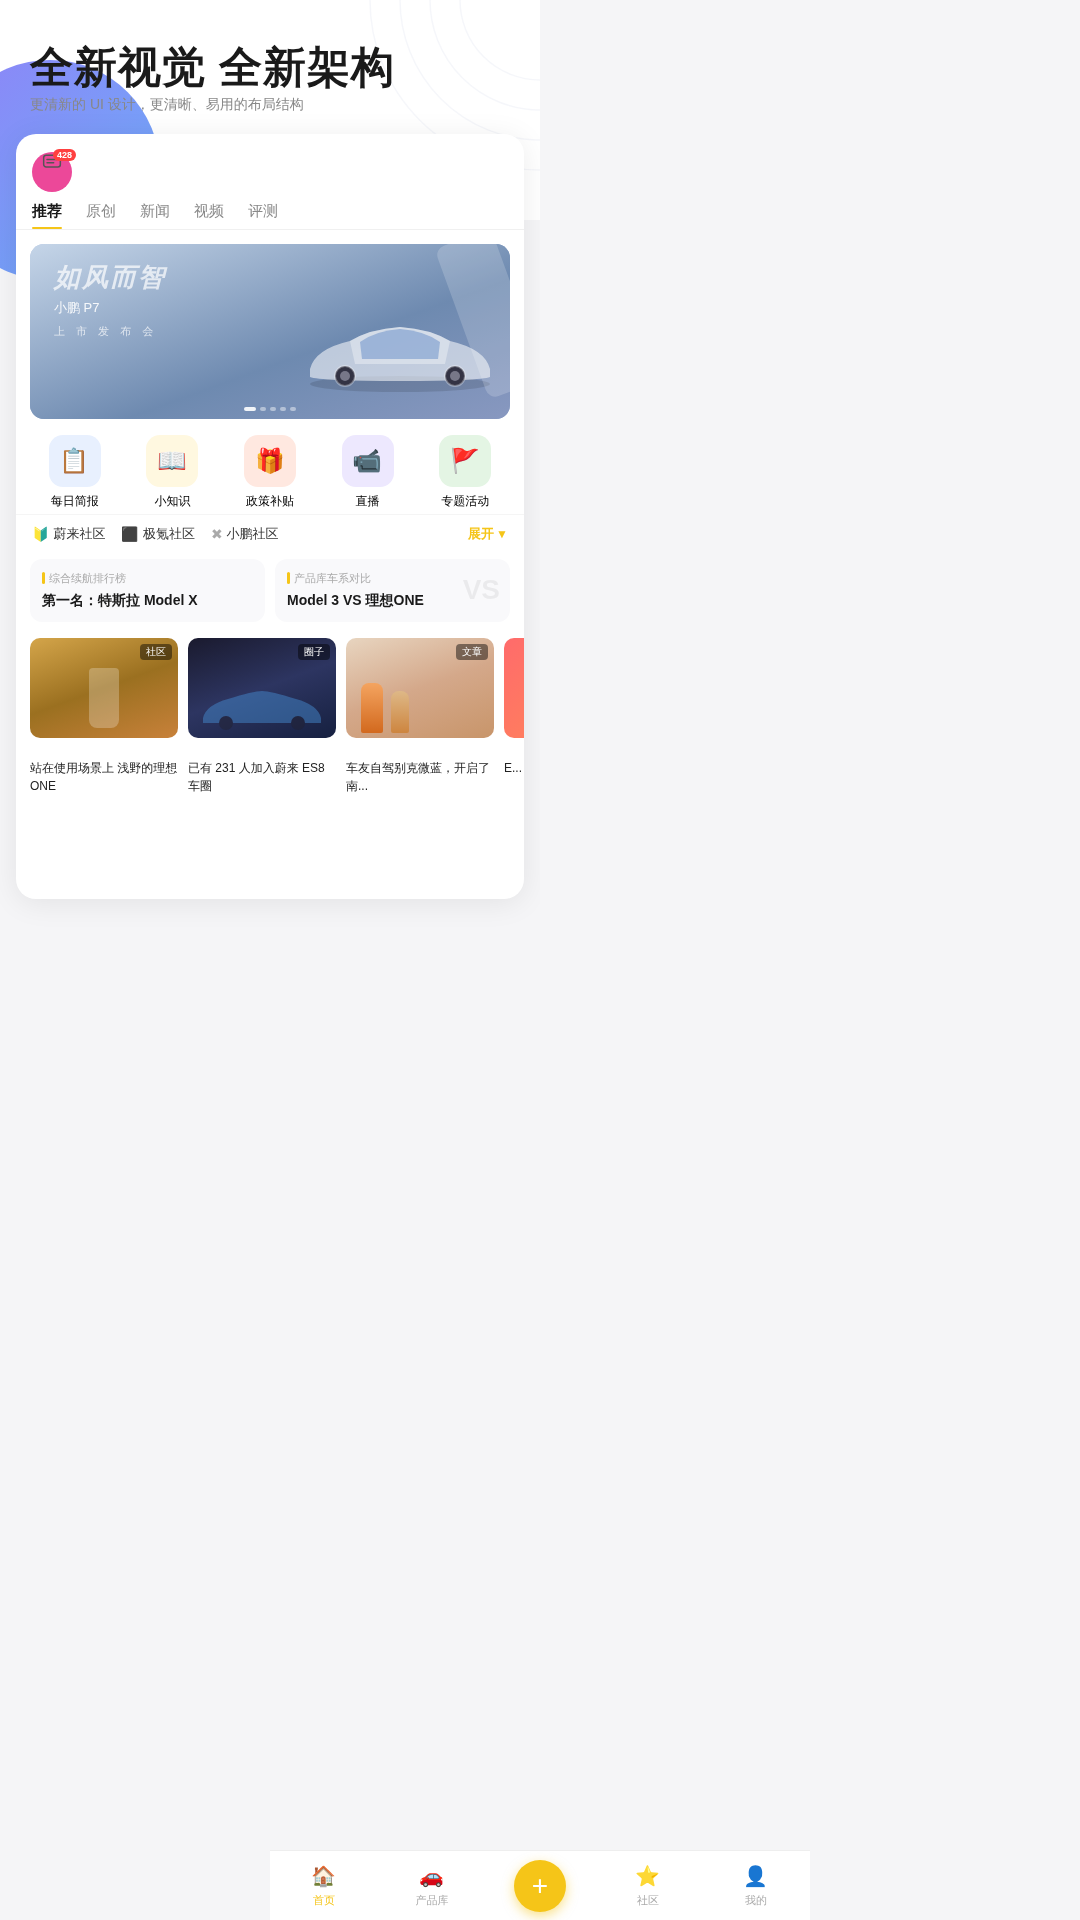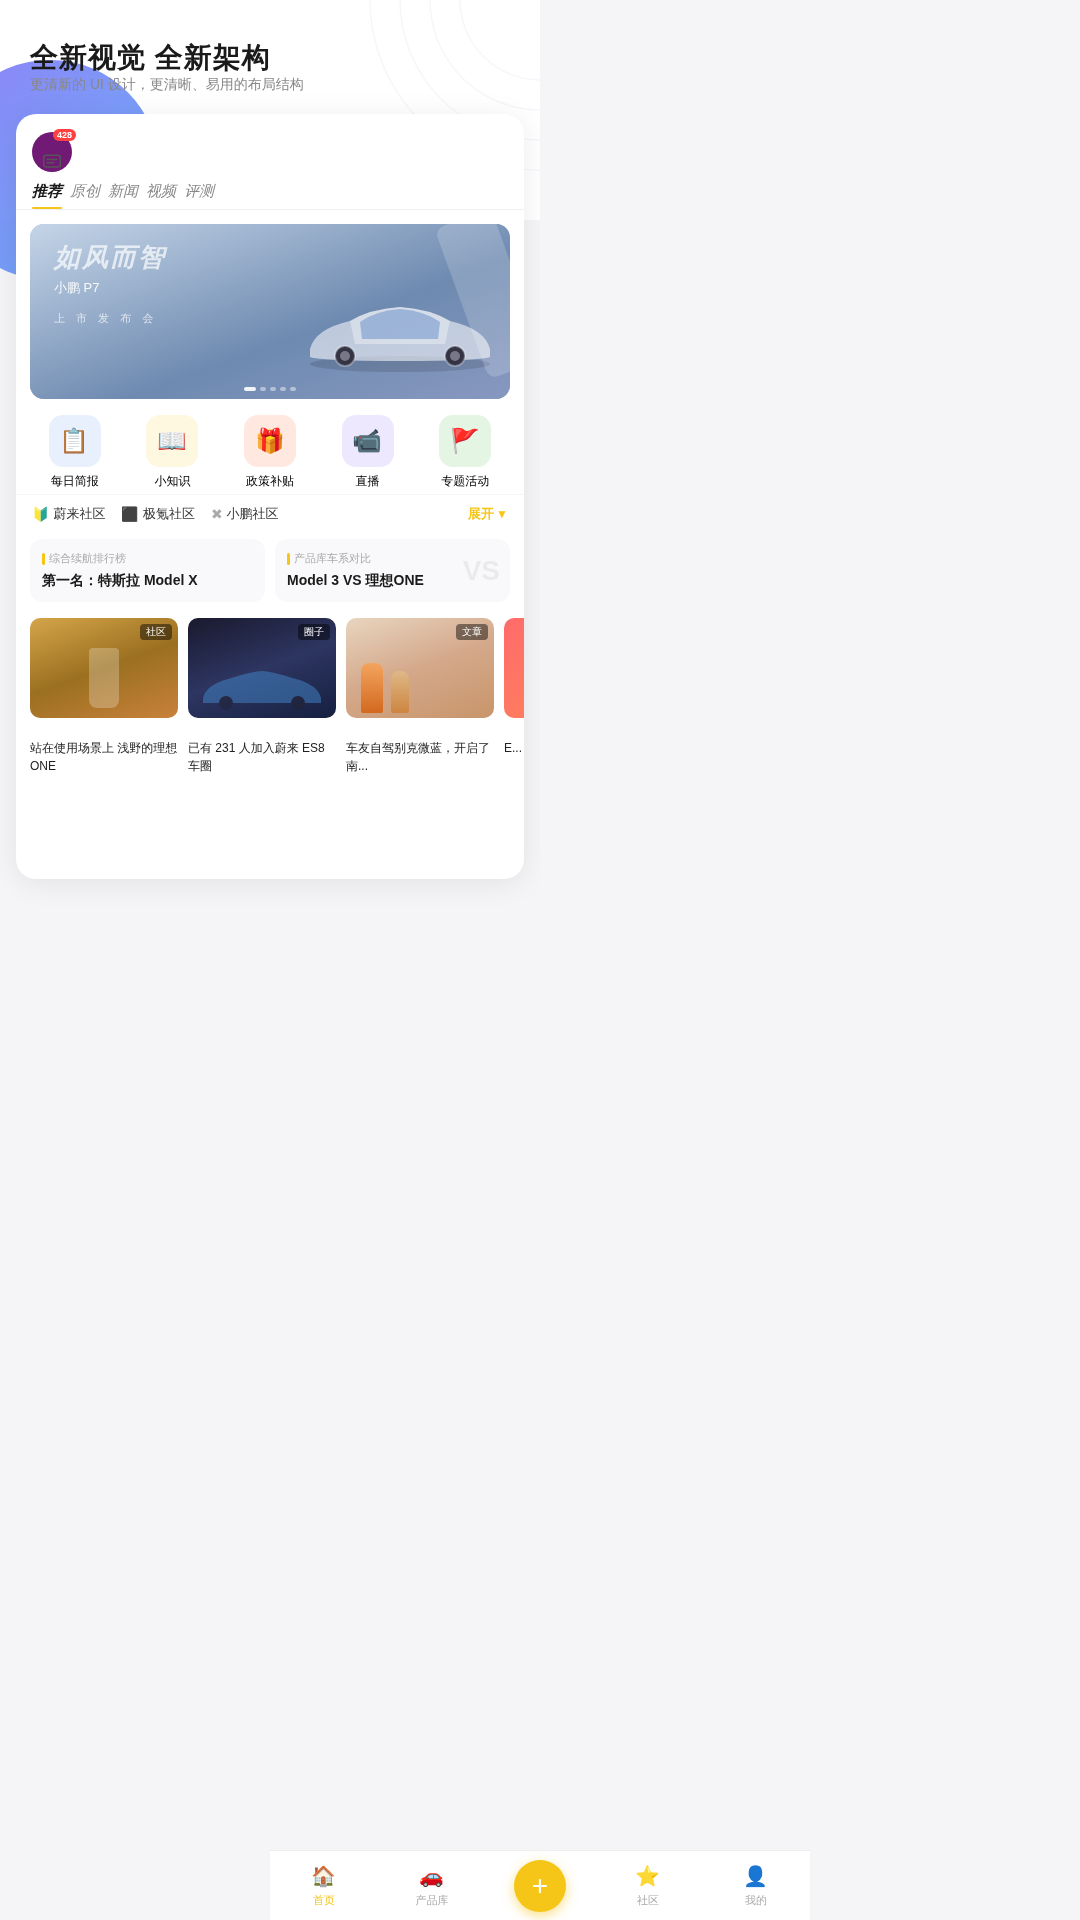--- a/index.html
+++ b/index.html
@@ -36,21 +36,21 @@
       width: 200px; height: 200px;
       z-index: 1;
       opacity: 0.15;
     }
     .header-content {
       position: relative;
       z-index: 2;
       padding: 40px 30px 0 30px;
     }
     .header-title {
-      font-size: 28px;
+      font-size: 43px;
       font-weight: 800;
       color: #1a1a1a;
       line-height: 1.3;
       letter-spacing: 1px;
     }
     .header-subtitle {
       font-size: 14px;
       color: #888;
     }
 
@@ -80,45 +80,44 @@
       background: #f4f5f7;
       border-radius: 22px;
       padding: 9px 14px;
       gap: 8px;
     }
     .search-icon-svg { width: 16px; height: 16px; flex-shrink: 0; }
     .search-placeholder { font-size: 14px; color: #aaa; }
     .message-btn {
       position: relative;
       width: 40px; height: 40px;
-      background: #701a75;
+      background: #ec4899;
       border-radius: 50%;
-      display: flex; align-items: flex-end; justify-content: center;
+      display: flex; align-items: flex-start; justify-content: center;
       cursor: pointer; flex-shrink: 0;
     }
     .message-badge {
       position: absolute;
       top: -3px; right: -4px;
       background: #ff4040;
       color: #fff;
       font-size: 9px;
       font-weight: 700;
       padding: 1px 4px;
       border-radius: 8px;
       min-width: 18px;
       text-align: center;
     }
 
     
     .tabs-row {
       display: flex;
       padding: 0 16px;
-      gap: 8px;
+      gap: 24px;
       border-bottom: 1px solid #f0f0f0;
-      font-style: italic;
     }
     .tab-item {
       font-size: 15px;
       color: #888;
       padding-bottom: 8px;
       cursor: pointer;
       position: relative;
     }
     .tab-item.active {
       color: #1a1a1a;
@@ -159,21 +158,21 @@
       font-style: italic;
     }
     .banner-model-name {
       font-size: 13px;
       color: rgba(255,255,255,0.9);
       margin-top: 4px;
     }
     .banner-launch {
       font-size: 11px;
       color: rgba(255,255,255,0.7);
-      margin-top: 14px;
+      margin-top: 7px;
       letter-spacing: 4px;
     }
     .banner-car-shape {
       position: absolute;
       right: 10px; bottom: 20px;
       width: 200px; height: 90px;
     }
     .banner-dots {
       position: absolute;
       bottom: 8px; left: 50%;

